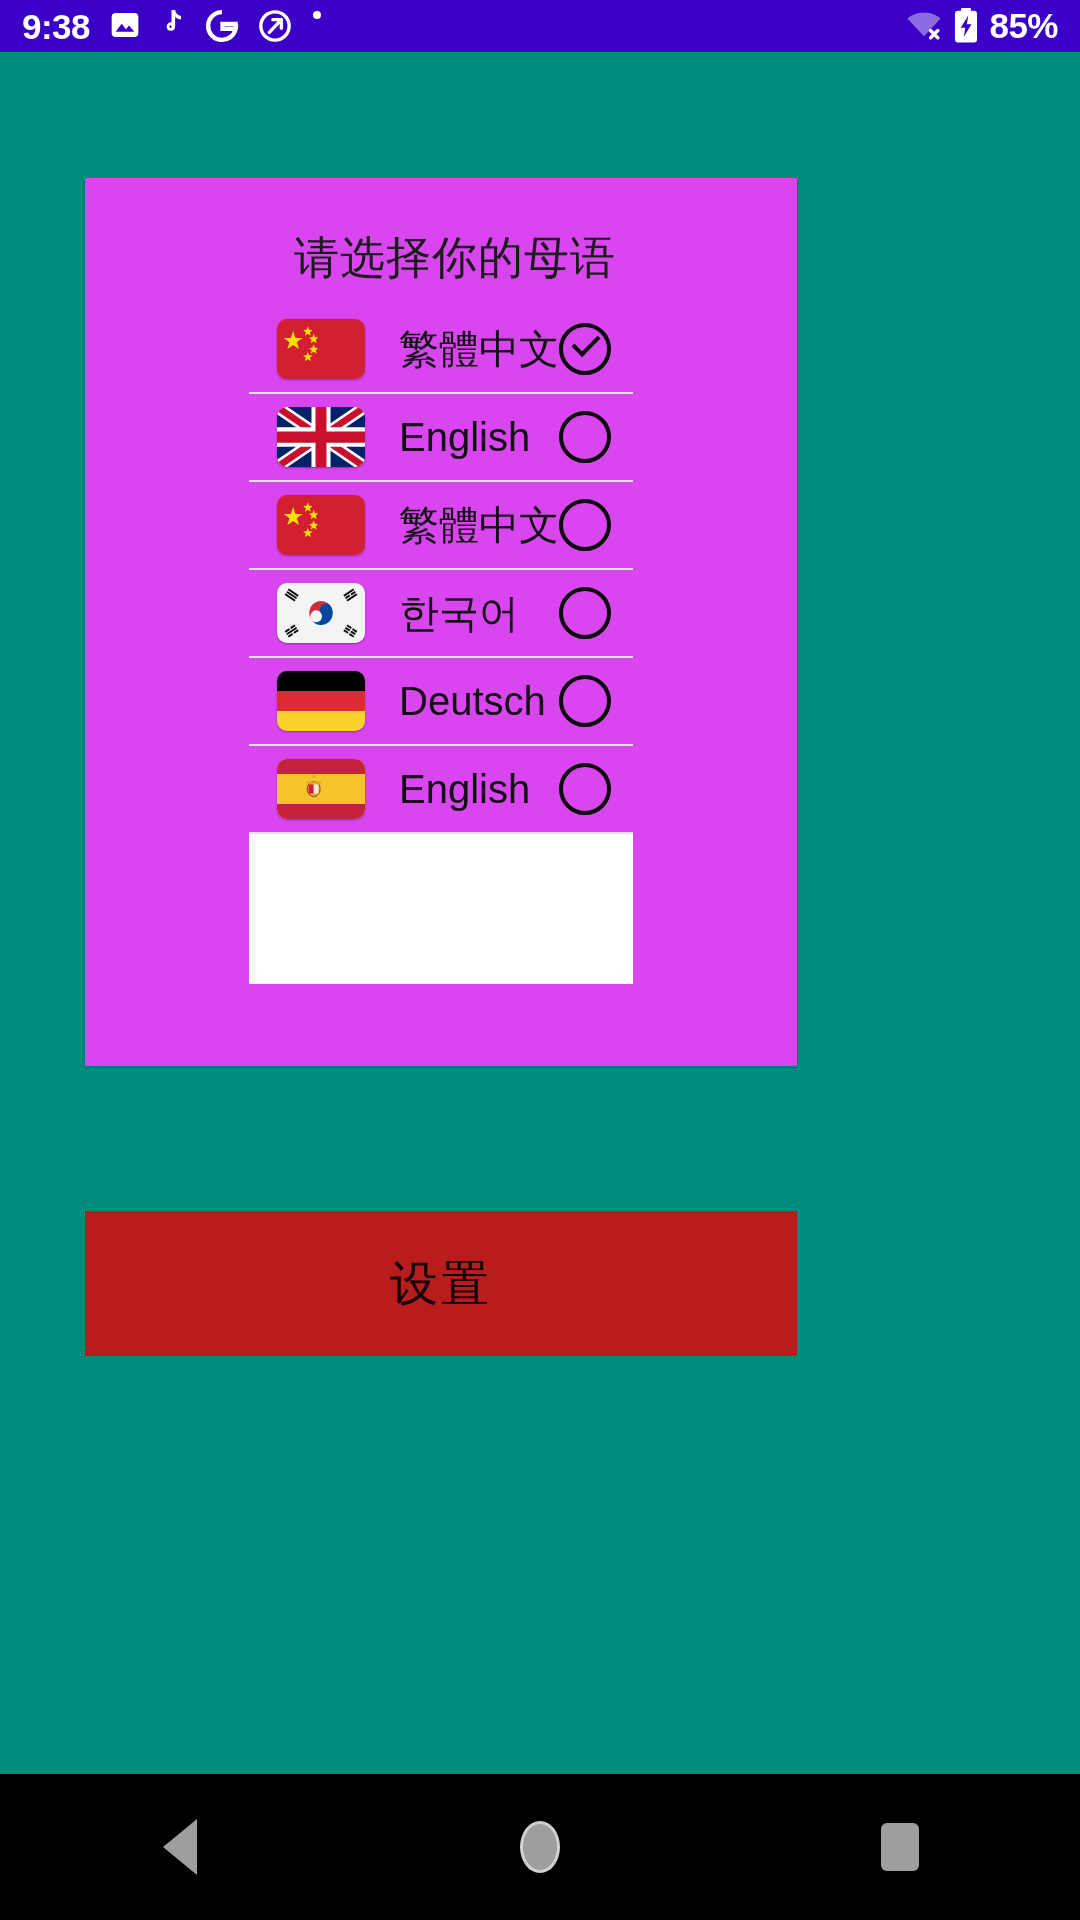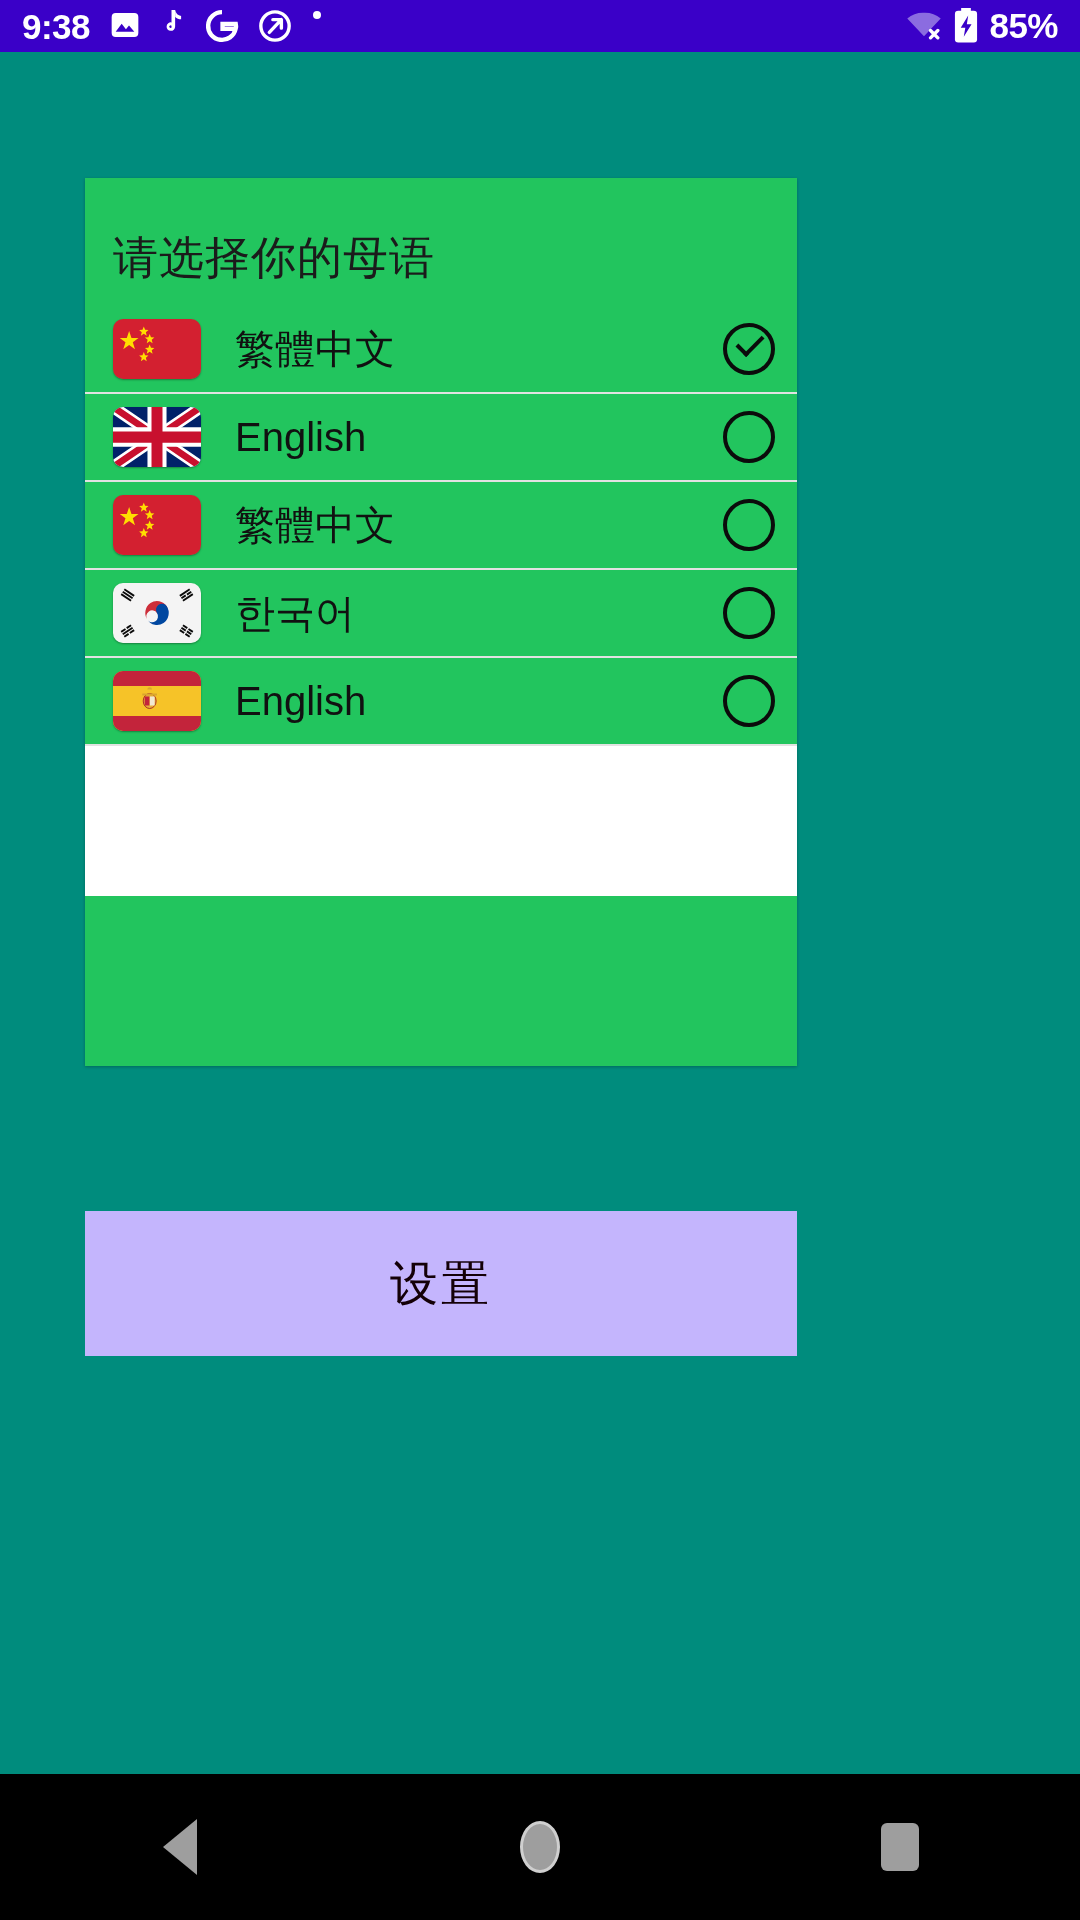--- a/index.html
+++ b/index.html
@@ -61,24 +61,25 @@
     line-height: 1;
   }
 
   
   #dialog-card {
     position: absolute;
     left: 85px;
     top: 178px;
     width: 712px;
     height: 888px;
-    background: #22c55e;
+    background: #d946ef;
     display: flex;
     flex-direction: column;
     box-shadow: 0 1px 3px rgba(0,0,0,0.25);
+    align-items: center;
   }
   #dialog-title {
     color: #1b1b1b;
     font-size: 45px;
     padding: 50px 0 0 28px;
     height: 128px;
     box-sizing: border-box;
     letter-spacing: 1px;
   }
   #language-list {
@@ -136,21 +137,21 @@
   }
   .flag svg { display: block; width: 100%; height: 100%; }
 
   
   #confirm-button {
     position: absolute;
     left: 85px;
     top: 1211px;
     width: 712px;
     height: 145px;
-    background: #c4b5fd;
+    background: #b91c1c;
     display: flex;
     align-items: center;
     justify-content: center;
     border: none;
     cursor: pointer;
     padding: 12px;
   }
   #confirm-label {
     font-size: 48px;
     color: #140007;
@@ -348,20 +349,31 @@
                   <rect x="0.5" y="1.3" width="3.5" height="1.3"></rect>
               </g>
             </g>
           </svg>
         </span>
         <span class="lang-label">한국어</span>
         <span class="radio"></span>
       </div>
 
 
+      <div class="lang-row">
+        <span class="flag">
+          <svg viewBox="0 0 60 40" preserveAspectRatio="none">
+            <rect width="60" height="13.34" fill="#000000"></rect>
+            <rect y="13.34" width="60" height="13.33" fill="#dd2a35"></rect>
+            <rect y="26.67" width="60" height="13.33" fill="#f8d22b"></rect>
+          </svg>
+        </span>
+        <span class="lang-label">Deutsch</span>
+        <span class="radio"></span>
+      </div>
 
 
       <div class="lang-row">
         <span class="flag">
           <svg viewBox="0 0 60 40" preserveAspectRatio="none">
             <rect width="60" height="40" fill="#f6c328"></rect>
             <rect width="60" height="10" fill="#c3243b"></rect>
             <rect y="30" width="60" height="10" fill="#c3243b"></rect>
             <g transform="translate(25,20)">
               <ellipse cx="0" cy="0" rx="4.4" ry="5" fill="#e8ae3c" stroke="#a3221f" stroke-width="0.6"></ellipse>

